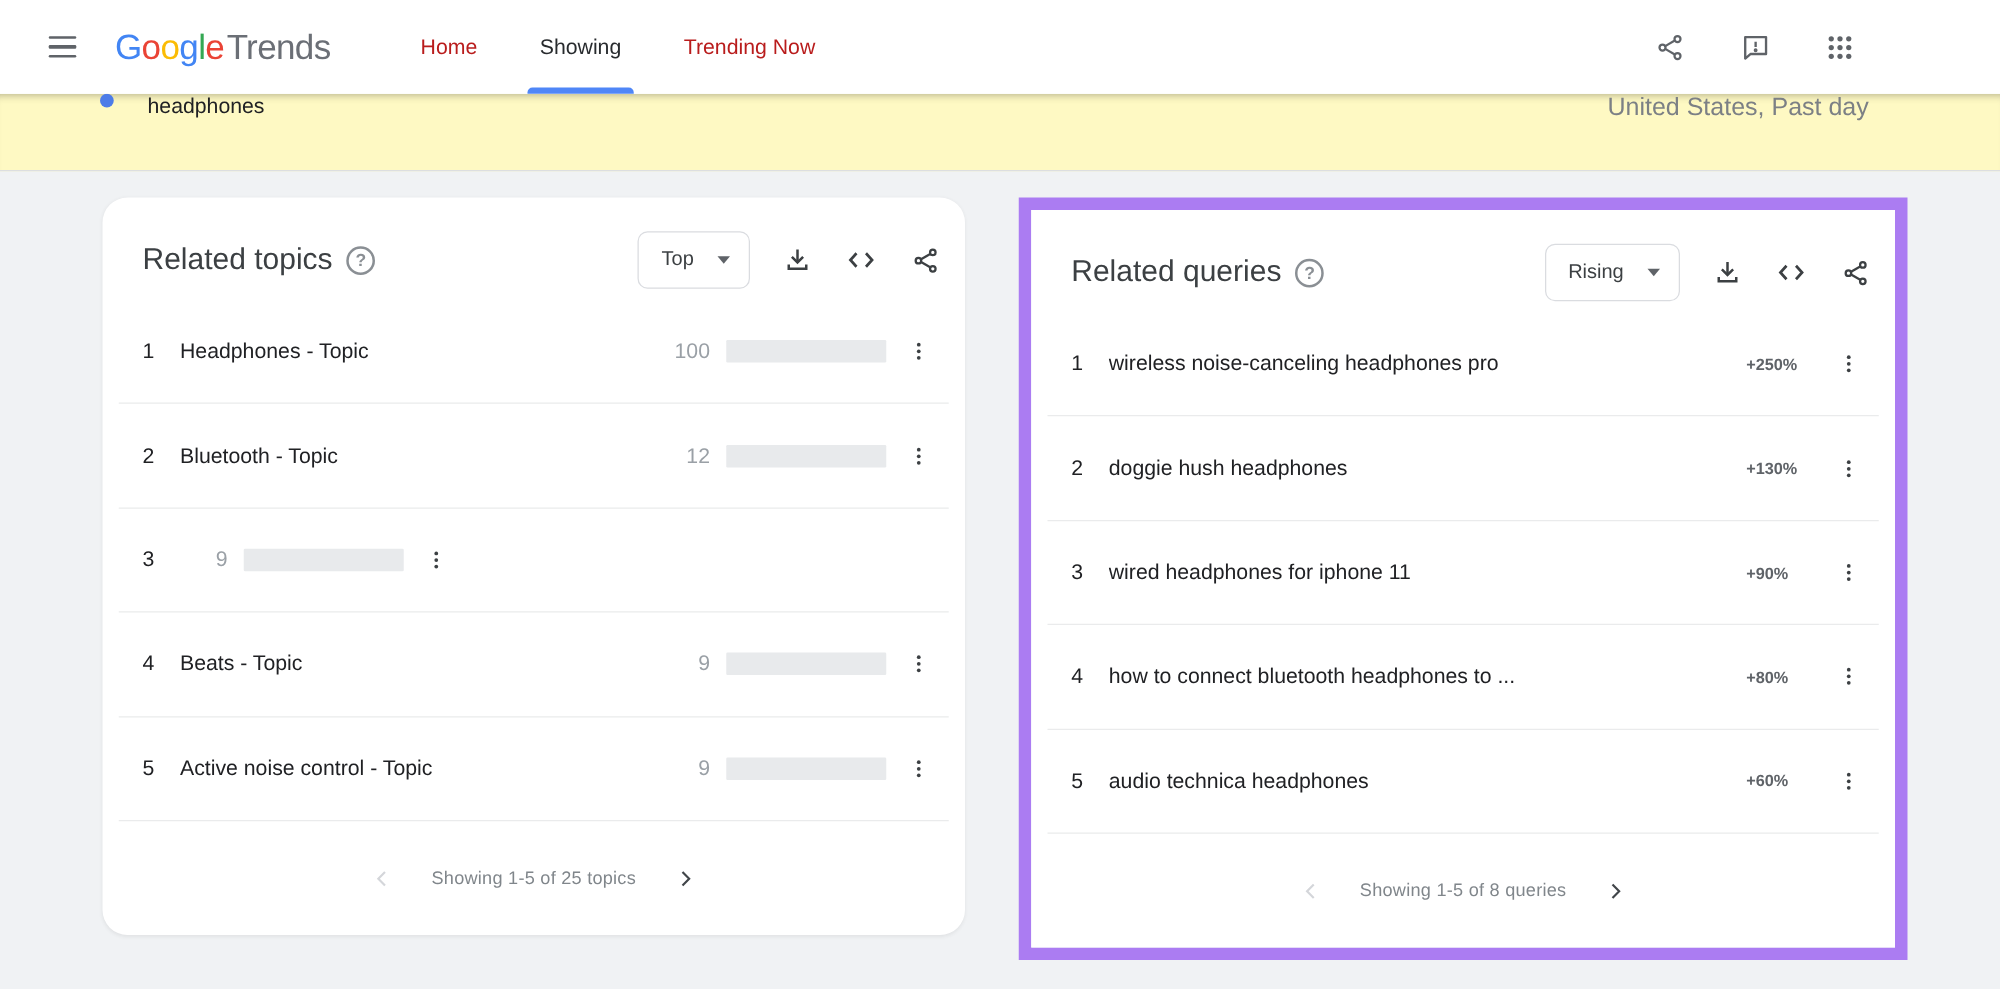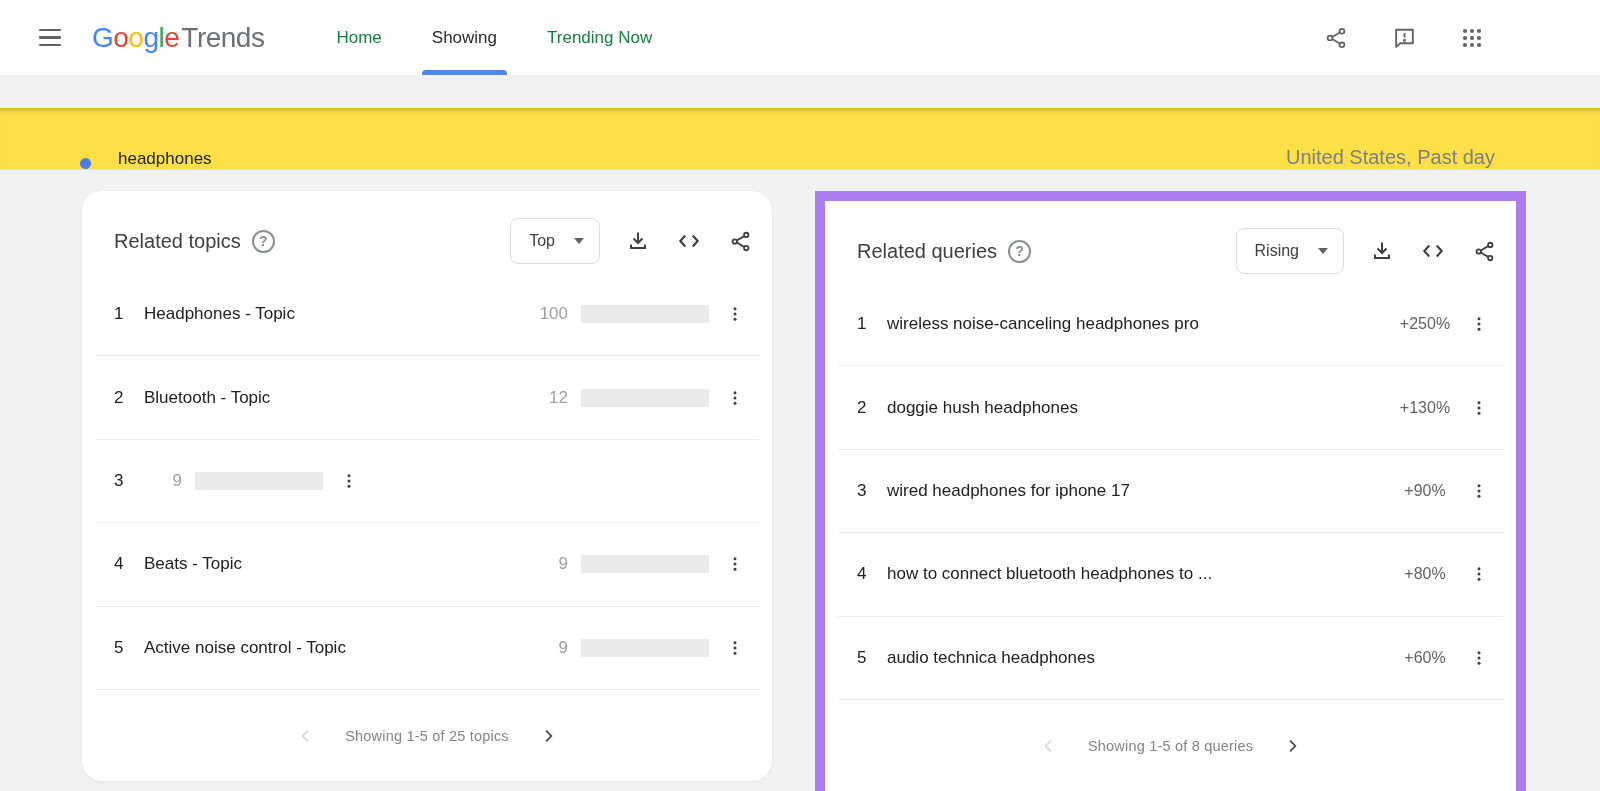--- a/index.html
+++ b/index.html
@@ -16,56 +16,55 @@
   }
   .menu-btn { width:48px; height:48px; display:flex; flex-direction:column;
     justify-content:center; align-items:center; gap:5px; cursor:pointer; background:none; border:none; }
   .menu-btn span { width:22px; height:2.5px; background:#5f6368; border-radius:1px; }
   .logo { display:flex; align-items:baseline; margin-left:18px; cursor:pointer; }
   .logo .gl { font-size:28px; font-weight:500; letter-spacing:-0.5px; }
   .c-blue{color:#4285F4;} .c-red{color:#EA4335;} .c-yellow{color:#FBBC05;} .c-green{color:#34A853;}
   .logo .suffix { font-size:28px; font-weight:400; color:#6b6f76; margin-left:2px; letter-spacing:-0.5px; }
   .tabs { display:flex; margin-left:68px; height:75px; }
   .tab { display:flex; align-items:center; padding:0 4px; margin-right:42px;
-    font-size:17px; color:#15803d; cursor:pointer; position:relative; }
+    font-size:17px; color:#b91c1c; cursor:pointer; position:relative; }
   .tab.active { color:#282b2e; }
   .tab.active::after {
     content:""; position:absolute; left:-6px; right:-6px; bottom:0; height:5px;
     background:#4f86f7; border-radius:4px 4px 0 0;
   }
   .nav-actions { margin-left:auto; display:flex; align-items:center; gap:36px; }
   .icon-btn { width:32px; height:32px; display:flex; align-items:center; justify-content:center;
     background:none; border:none; cursor:pointer; color:#5f6368; }
   svg { display:block; }
 
   
   .strip {
-    height:62px; background:#fde047; display:flex; align-items:flex-end;
+    height:62px; background:#fef9c3; display:flex; align-items:flex-start;
     padding:0 105px 0 80px; position:relative; z-index:2;
     box-shadow:inset 0 7px 7px -6px rgba(0,0,0,0.30);
     border-bottom:1px solid #dcdee0;
-    margin-top:33px;
   }
   .term-dot { width:11px; height:11px; border-radius:50%; background:#4d7ce8; margin-right:27px; }
   .term-text { font-size:17px; color:#202124; flex:1; }
   .scope-text { font-size:20px; color:#7c8085; }
 
   
   .main { display:flex; align-items:flex-start; gap:43px; padding:21px 0 0 82px; }
 
   .card {
     background:#fff; width:690px; height:590px; border-radius:20px;
     box-shadow:0 1px 3px rgba(60,64,67,0.08); display:flex; flex-direction:column;
     padding:0 13px;
   }
   .highlight-box { width:711px; border:10px solid #ab7cf2; background:#fff; }
   .highlight-box .card { border-radius:0; box-shadow:none; width:691px; height:590px; }
 
   .card-header { display:flex; align-items:center; margin:26px 6px 0 19px; height:48px; }
-  .card-title { font-size:20px; color:#3c4043; }
+  .card-title { font-size:24px; color:#3c4043; }
   .help-icon { width:23px; height:23px; border:2px solid #8a8f94; border-radius:50%;
     color:#8a8f94; font-size:14px; font-weight:700; display:flex; align-items:center;
     justify-content:center; margin-left:11px; cursor:pointer; }
   .header-right { margin-left:auto; display:flex; align-items:center; }
   .dropdown {
     height:46px; background:#fff; border:1px solid #dadce0; border-radius:8px;
     display:flex; align-items:center; padding:0 15px 0 18px; cursor:pointer;
   }
   .dropdown-label { font-size:16px; color:#3c4043; }
   .caret { width:0; height:0; border-left:5px solid transparent; border-right:5px solid transparent;
@@ -75,21 +74,21 @@
 
   .rows { flex:1; display:flex; flex-direction:column; margin-top:8px; }
   .row { flex:1; display:flex; align-items:center; padding:0 4px 0 19px; cursor:pointer; }
   .row + .row { border-top:1px solid #eaebec; }
   .rank { width:24px; font-size:17px; color:#202124; }
   .row-label { flex:1; font-size:17px; color:#202124; margin-left:6px;
     white-space:nowrap; overflow:hidden; text-overflow:ellipsis; }
   .topic-value { width:44px; text-align:right; font-size:17px; color:#9aa0a6; }
   .bar-track { width:128px; height:18px; background:#e8eaec; margin-left:13px; border-radius:1px; overflow:hidden; }
   .bar-fill { height:100%; background:#4d7ce8; }
-  .query-value { text-align:center; font-size:16px; color:#5f6368; min-width:56px; }
+  .query-value { text-align:left; font-size:13px; color:#5f6368; min-width:56px;font-weight:bold; }
   .kebab { width:40px; height:40px; margin-left:6px; display:flex; align-items:center;
     justify-content:center; background:none; border:none; cursor:pointer; color:#3c4043; }
 
   .card-footer {
     height:92px; border-top:1px solid #eaebec; display:flex; align-items:center;
     justify-content:center; gap:27px;
   }
   .footer-text { font-size:14.5px; color:#80868b; letter-spacing:0.2px; }
   .pager { background:none; border:none; width:24px; height:24px; display:flex;
     align-items:center; justify-content:center; }
@@ -334,21 +333,21 @@
         <button class="kebab">
           <svg width="18" height="18" viewBox="0 0 24 24" fill="currentColor">
                 <circle cx="12" cy="5" r="2"></circle>
                 <circle cx="12" cy="12" r="2"></circle>
                 <circle cx="12" cy="19" r="2"></circle>
               </svg>
         </button>
       </div>
       <div class="row">
         <span class="rank">3</span>
-        <span class="row-label">wired headphones for iphone 17</span>
+        <span class="row-label">wired headphones for iphone 11</span>
         <span class="query-value">+90%</span>
         <button class="kebab">
           <svg width="18" height="18" viewBox="0 0 24 24" fill="currentColor">
                 <circle cx="12" cy="5" r="2"></circle>
                 <circle cx="12" cy="12" r="2"></circle>
                 <circle cx="12" cy="19" r="2"></circle>
               </svg>
         </button>
       </div>
       <div class="row">

